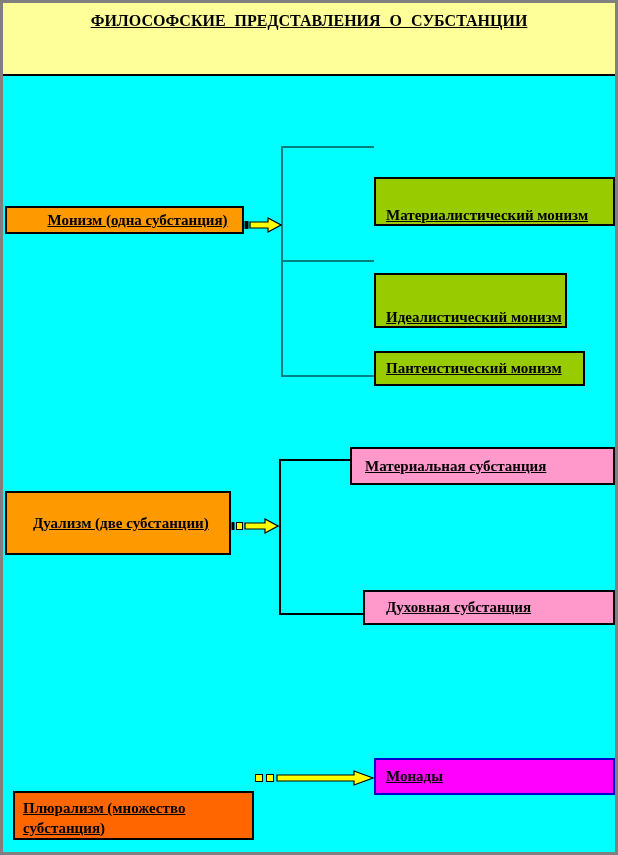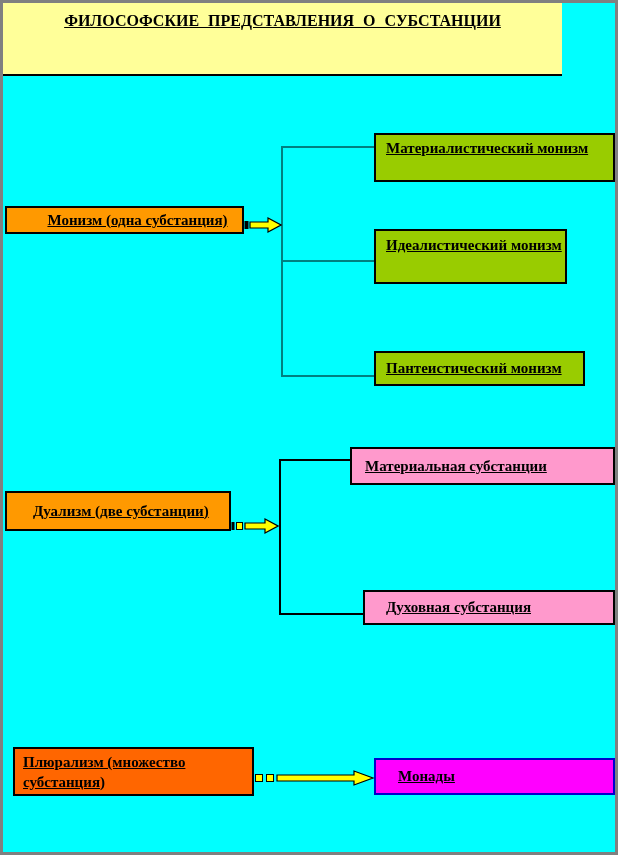--- a/index.html
+++ b/index.html
@@ -7,21 +7,21 @@
     position:relative;
     width:618px; height:855px;
     background:#00FFFF;
     border:3px solid #808080;
     box-sizing:border-box;
     overflow:hidden;
     font-family:"Liberation Serif", serif;
   }
   .header {
     position:absolute; left:0; top:0;
-    width:559px; height:73px;
+    width:612px; height:73px;
     background:#FFFF99;
     border-bottom:2px solid #000;
     box-sizing:border-box;
     text-align:center;
   }
   .title {
     display:inline-block;
     margin-top:9px;
     font:bold 16px "Liberation Serif", serif;
     text-decoration:underline;
@@ -32,21 +32,21 @@
   .node {
     position:absolute;
     border:2px solid #000;
     box-sizing:border-box;
     color:#000;
     font:bold 15px "Liberation Serif", serif;
     text-decoration:underline;
     display:flex;
     align-items:center;
   }
-  .node.topalign { align-items:flex-start; }
+  .node.topalign { align-items:flex-end;margin-top:44px; }
   .orange  { background:#FF9900; }
   .orange2 { background:#FF6600; }
   .green   { background:#99CC00; }
   .pink    { background:#FF99CC; }
   .magenta { background:#FF00FF; border-color:#0000CC; }
   .line { position:absolute; }
   .teal-line  { background:#008080; }
   .black-line { background:#000000; }
   .arrow { position:absolute; }
 </style>
@@ -65,49 +65,49 @@
   <div class="line teal-line" style="left:280px; top:372px; width:91px; height:2px;"></div>
 
   <div class="line black-line" style="left:276px; top:456px; width:2px; height:156px;"></div>
   <div class="line black-line" style="left:278px; top:456px; width:69px; height:2px;"></div>
   <div class="line black-line" style="left:278px; top:610px; width:82px; height:2px;"></div>
 
   <div class="node orange" style="left:2px; top:203px; width:239px; height:28px; padding-left:26px;justify-content:center;">
     <span>Монизм (одна субстанция)</span>
   </div>
 
-  <div class="node orange" style="left:2px; top:488px; width:226px; height:40px; padding-left:26px;">
+  <div class="node orange" style="left:2px; top:488px; width:226px; height:64px; padding-left:26px;">
     <span>Дуализм (две субстанции)</span>
   </div>
 
   <div class="node orange2 topalign" style="left:10px; top:744px; width:241px; height:49px; padding:4px 10px 0 8px; line-height:1.3;">
     <span>Плюрализм (множество субстанция)</span>
   </div>
 
   <div class="node green topalign" style="left:371px; top:130px; width:241px; height:49px; padding:5px 0 0 10px;">
     <span>Материалистический монизм</span>
   </div>
 
   <div class="node green topalign" style="left:371px; top:226px; width:193px; height:55px; padding:6px 0 0 10px;">
     <span>Идеалистический монизм</span>
   </div>
 
   <div class="node green" style="left:371px; top:348px; width:211px; height:35px; padding-left:10px;">
     <span>Пантеистический монизм</span>
   </div>
 
   <div class="node pink" style="left:347px; top:444px; width:265px; height:38px; padding-left:13px;">
-    <span>Материальная субстанции</span>
+    <span>Материальная субстанция</span>
   </div>
 
   <div class="node pink" style="left:360px; top:587px; width:252px; height:35px; padding-left:21px;">
     <span>Духовная субстанция</span>
   </div>
 
-  <div class="node magenta" style="left:371px; top:755px; width:241px; height:37px; padding-left:22px;">
+  <div class="node magenta" style="left:371px; top:755px; width:241px; height:37px; padding-left:10px;">
     <span>Монады</span>
   </div>
 
   <svg class="arrow" style="left:241px; top:214px;" width="38" height="16" viewBox="0 0 38 16">
     <rect x="0.5" y="4" width="4" height="8" fill="#000000"></rect>
     <polygon points="6,5 24,5 24,1 37,8 24,15 24,11 6,11" fill="#FFFF00" stroke="#000000" stroke-width="1.2"></polygon>
   </svg>
 
   <svg class="arrow" style="left:228px; top:515px;" width="48" height="16" viewBox="0 0 48 16">
     <rect x="0.5" y="4" width="3" height="8" fill="#000000"></rect>

